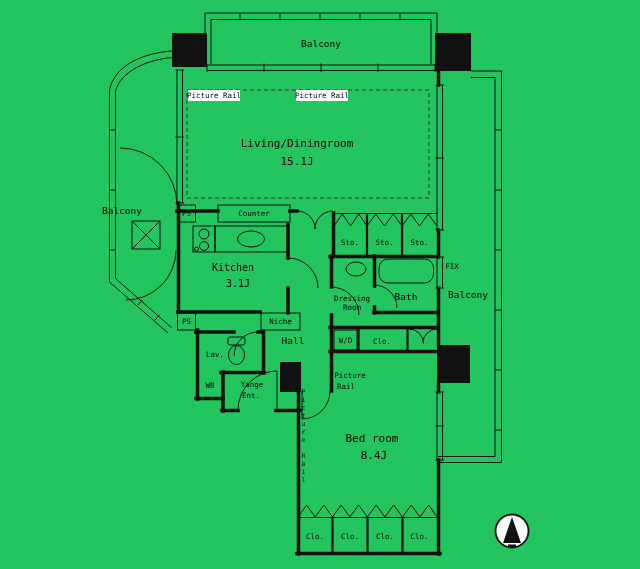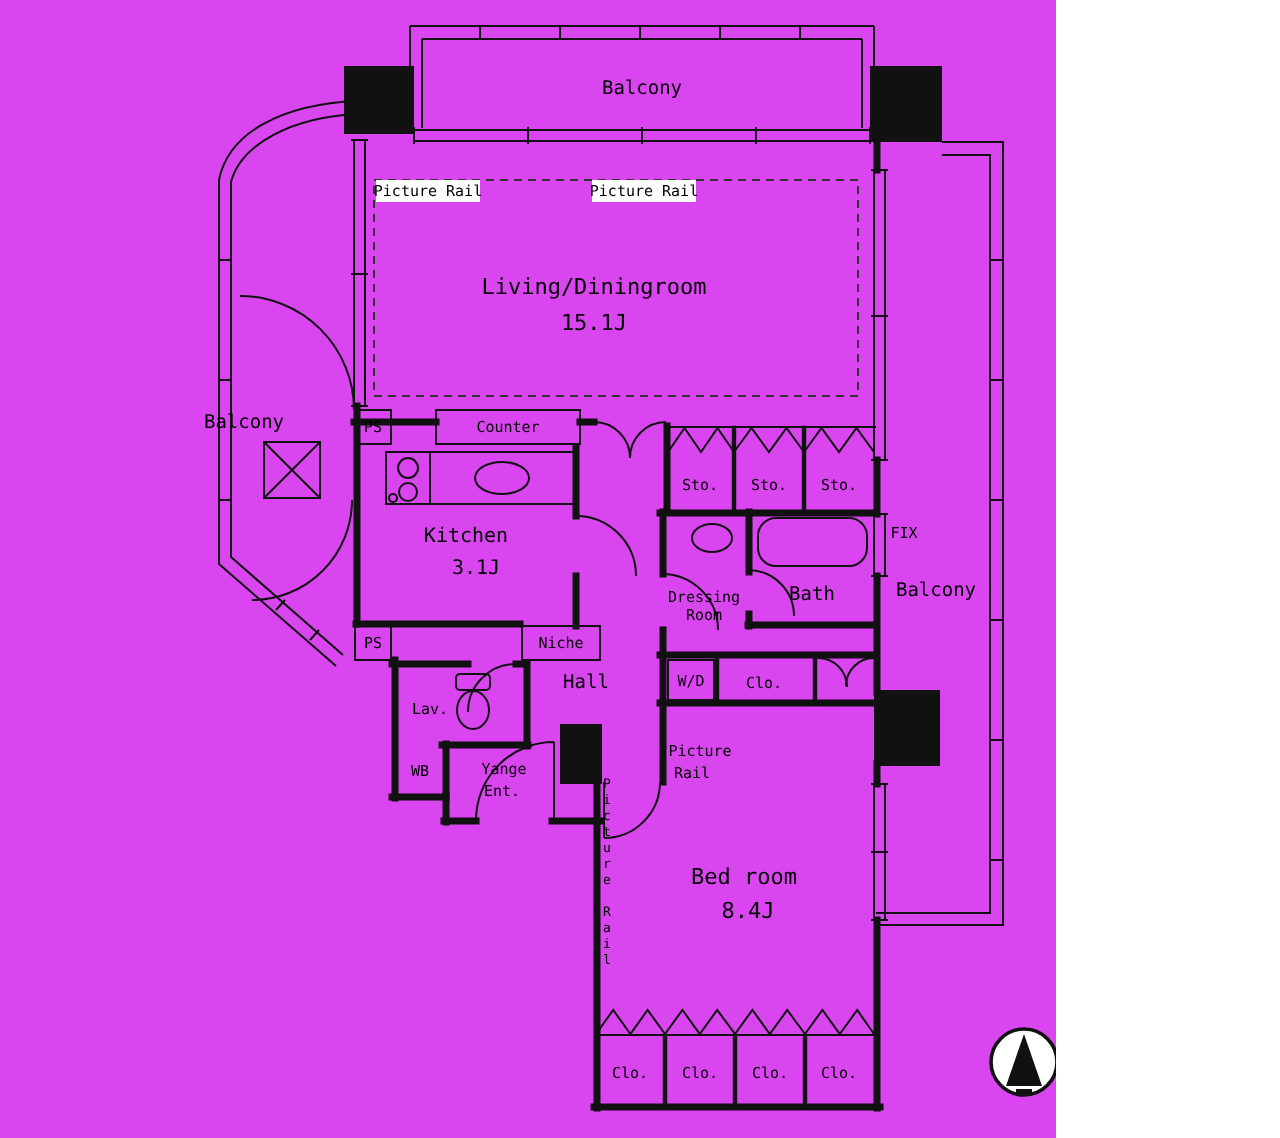--- a/index.html
+++ b/index.html
@@ -1,16 +1,16 @@
 <!DOCTYPE html>
 <html><head>
 <meta charset="utf-8">
 <style>
   html,body{margin:0;padding:0;background:#fff;}
-  .stage{position:relative;width:528px;height:569px;background:#d946ef;overflow:hidden;
+  .stage{position:relative;width:640px;height:569px;background:#22c55e;overflow:hidden;
          font-family:"DejaVu Sans Mono",monospace;}
   svg{position:absolute;left:0;top:0;}
   .wall{stroke:#111;stroke-width:3.5;fill:none;stroke-linecap:square;}
   .wall2{stroke:#111;stroke-width:2.2;fill:none;stroke-linecap:square;}
   .thin{stroke:#111;stroke-width:1;fill:none;}
   .dash{stroke:#333;stroke-width:1;stroke-dasharray:4 3;fill:none;}
   .solid{fill:#111;stroke:none;}
   text{font-family:"DejaVu Sans Mono",monospace;fill:#000;text-anchor:middle;}
   .t7{font-size:7.5px;}
   .t9{font-size:9.5px;}

